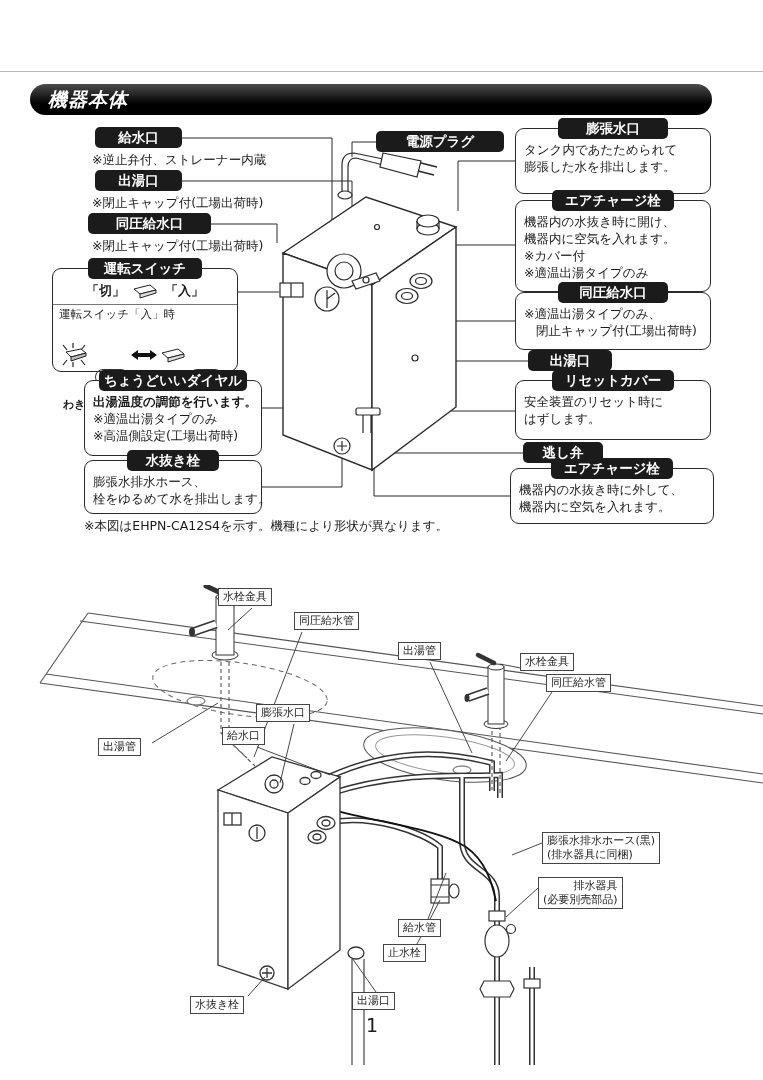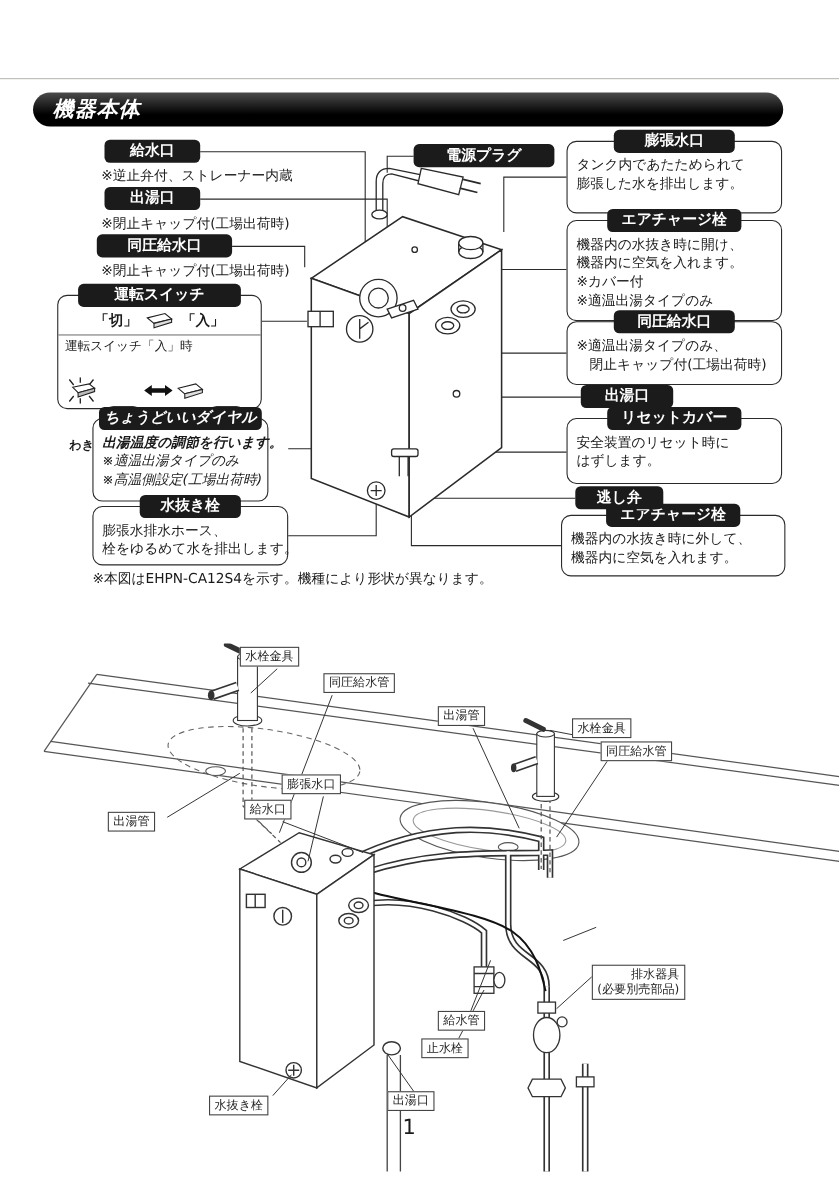--- a/index.html
+++ b/index.html
@@ -24,21 +24,21 @@
   .indent{margin-left:12px;}
   #switchbox{left:52px;top:268px;width:186px;height:104px;padding:13px 6px 2px;}
   .swrow1{display:flex;justify-content:center;align-items:center;gap:6px;font-size:13px;font-weight:bold;}
   .swdiv{border-top:1px solid #777;margin:4px -6px 3px;}
   .swwhen{font-size:11.5px;line-height:13px;}
   .swrow2{display:flex;align-items:center;gap:2px;margin-top:4px;}
   .pillout{border:1.2px solid #333;border-radius:9px;font-size:12px;padding:0 4px;line-height:14px;margin-top:44px;}
   .swcap{display:flex;justify-content:space-between;align-items:flex-end;font-size:11px;font-weight:bold;
          margin-top:2px;padding:0 8px 0 4px;line-height:12px;}
   .swicon{display:inline-block;vertical-align:middle;}
-  #dialbox{left:84px;top:380px;width:160px;height:76px;font-style:italic;}
+  #dialbox{left:84px;top:380px;width:178px;height:76px;}
   #drainbox{left:84px;top:460px;width:178px;height:54px;}
   #rb0{left:515px;top:128px;width:196px;height:66px;}
   #rb1{left:515px;top:200px;width:196px;height:92px;}
   #rb2{left:515px;top:292px;width:196px;height:58px;}
   #rb3{left:515px;top:380px;width:196px;height:60px;}
   #rb4{left:510px;top:468px;width:204px;height:56px;}
   .footnote{position:absolute;left:84px;top:518px;font-size:12.5px;white-space:nowrap;z-index:3;}
   .tag{position:absolute;background:#fff;border:1px solid #444;font-size:11px;line-height:14px;
        padding:1px 4px;white-space:nowrap;color:#222;z-index:3;}
   .pageno{position:absolute;left:352px;top:1014px;width:40px;text-align:center;font-size:19px;z-index:3;}
@@ -110,21 +110,21 @@
 
   <div class="blabel" style="left:95px;top:127px;width:87px;"><span>給水口</span></div>
   <div class="note" style="left:92px;top:152px;">※逆止弁付、ストレーナー内蔵</div>
   <div class="blabel" style="left:95px;top:170px;width:87px;"><span>出湯口</span></div>
   <div class="note" style="left:92px;top:195px;">※閉止キャップ付(工場出荷時)</div>
   <div class="blabel" style="left:88px;top:213px;width:123px;"><span>同圧給水口</span></div>
   <div class="note" style="left:92px;top:238px;">※閉止キャップ付(工場出荷時)</div>
   <div class="blabel" style="left:376px;top:131px;width:128px;"><span>電源プラグ</span></div>
 
   <div class="wbox" id="switchbox">
-    <div class="blabel" style="width:148px;"><span>運転スイッチ</span></div>
+    <div class="blabel" style="width:114px;"><span>運転スイッチ</span></div>
     <div class="swrow1">
       <span>「切」</span>
       <svg class="swicon" width="28" height="16" viewBox="0 0 28 16">
           <polygon points="3,6 19,2 25,7 9,11" fill="#fff" stroke="#222"></polygon>
           <polygon points="9,11 25,7 25,10 9,15" fill="#ddd" stroke="#222"></polygon>
         </svg>
       <span>「入」</span>
     </div>
     <div class="swdiv"></div>
     <div class="swwhen">運転スイッチ「入」時</div>
@@ -314,20 +314,24 @@
   </svg>
 
   <div class="tag" style="left:218px;top:588px;">水栓金具</div>
   <div class="tag" style="left:294px;top:612px;">同圧給水管</div>
   <div class="tag" style="left:398px;top:642px;">出湯管</div>
   <div class="tag" style="left:520px;top:653px;">水栓金具</div>
   <div class="tag" style="left:546px;top:674px;">同圧給水管</div>
   <div class="tag" style="left:256px;top:704px;">膨張水口</div>
   <div class="tag" style="left:222px;top:727px;">給水口</div>
   <div class="tag" style="left:98px;top:738px;">出湯管</div>
+  <div class="tag" style="left:542px;top:832px;">
+    <div>膨張水排水ホース(黒)</div>
+    <div>(排水器具に同梱)</div>
+  </div>
   <div class="tag" style="left:538px;top:877px;text-align:right;">
     <div>排水器具</div>
     <div>(必要別売部品)</div>
   </div>
   <div class="tag" style="left:398px;top:919px;">給水管</div>
   <div class="tag" style="left:383px;top:944px;">止水栓</div>
   <div class="tag" style="left:190px;top:996px;">水抜き栓</div>
   <div class="tag" style="left:352px;top:992px;">出湯口</div>
 
   <div class="pageno">1</div>

